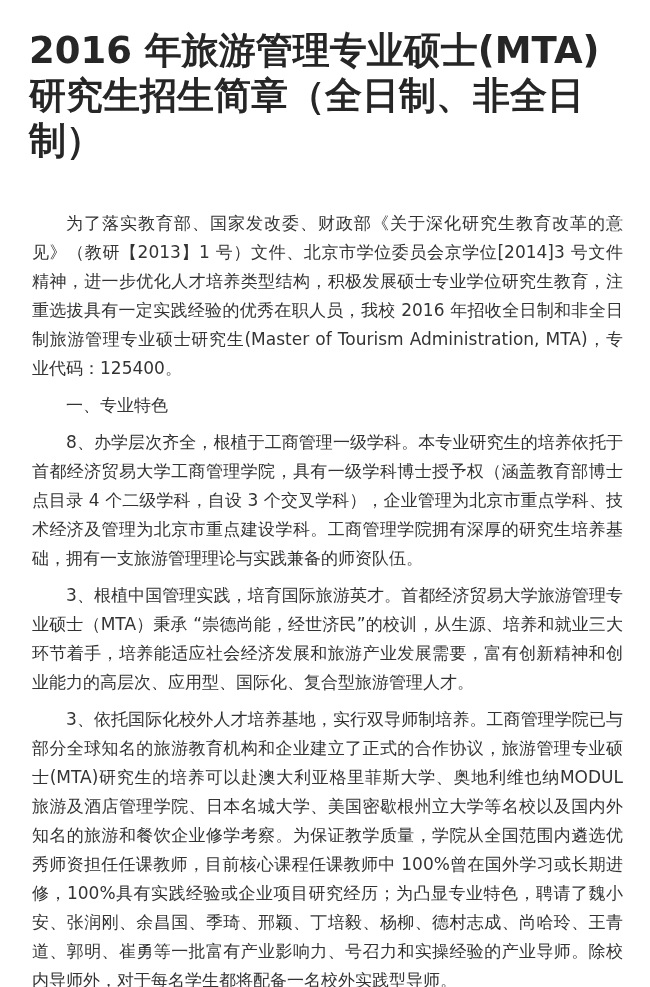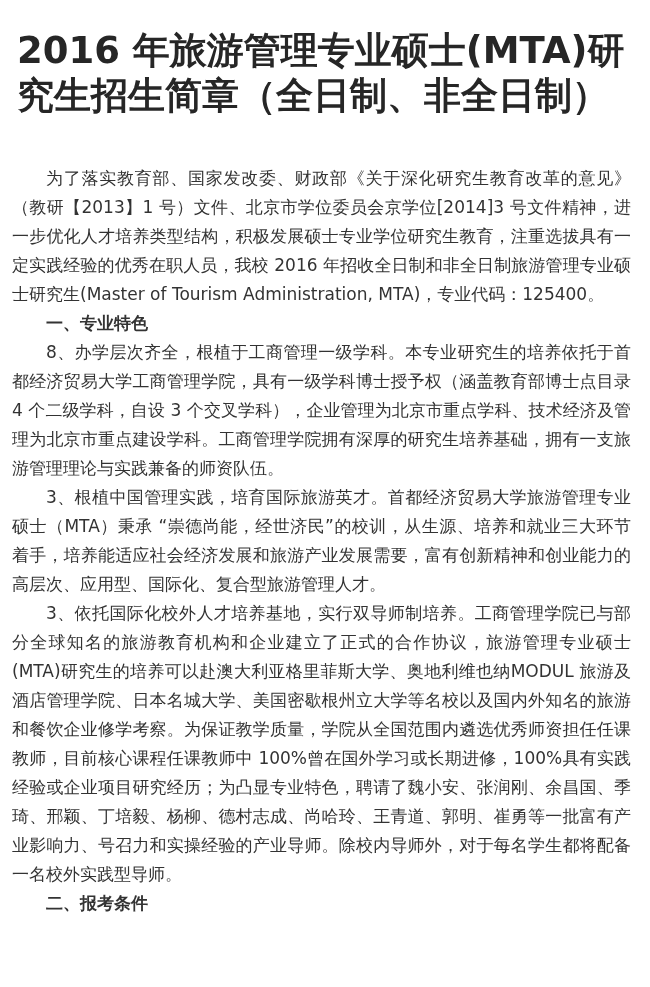--- a/index.html
+++ b/index.html
@@ -1,44 +1,44 @@
 <!DOCTYPE html>
 <html lang="zh"><head>
 <meta charset="utf-8">
 <style>
   html, body { margin: 0; padding: 0; background: #ffffff; }
   .page {
     width: 650px;
     height: 987px;
     box-sizing: border-box;
     background: #ffffff;
-    padding: 28px 19px 20px 12px;
+    padding: 28px 19px 20px 24px;
     overflow: hidden;
     font-family: "DejaVu Sans", sans-serif;
   }
   .doc-title {
     margin: 0 0 46px 5px;
     font-size: 37px;
     line-height: 45px;
     font-weight: bold;
     color: #262626;
     text-align: left;
   }
   .body-text {
     font-size: 17px;
     line-height: 29px;
     color: #333333;
     text-align: justify;
   }
   .body-text p {
-    margin: 0;
+    margin: 8px;
     text-indent: 2em;
   }
   .sec-heading {
-    font-weight: bold;
+    font-weight: normal;
   }
 </style>
 </head>
 <body>
 
 <div class="page">
   <h1 class="doc-title">2016 年旅游管理专业硕士(MTA)研究生招生简章（全日制、非全日制）</h1>
 
   <div class="body-text">
     <p>为了落实教育部、国家发改委、财政部《关于深化研究生教育改革的意见》（教研【2013】1 号）文件、北京市学位委员会京学位[2014]3 号文件精神，进一步优化人才培养类型结构，积极发展硕士专业学位研究生教育，注重选拔具有一定实践经验的优秀在职人员，我校 2016 年招收全日制和非全日制旅游管理专业硕士研究生(Master of Tourism Administration, MTA)，专业代码：125400。</p>

